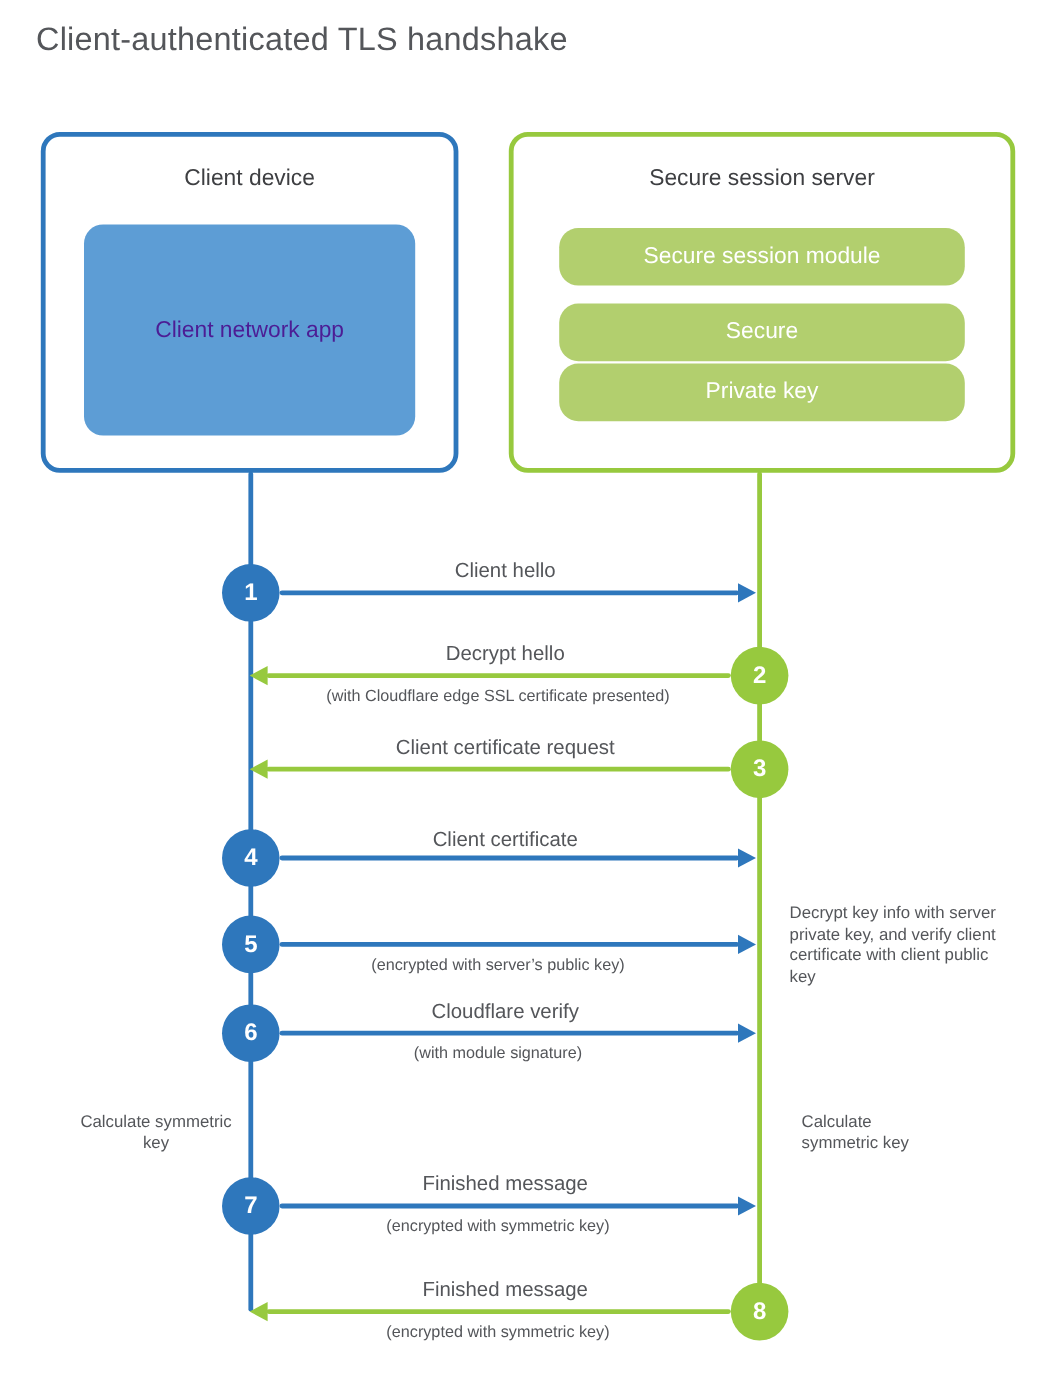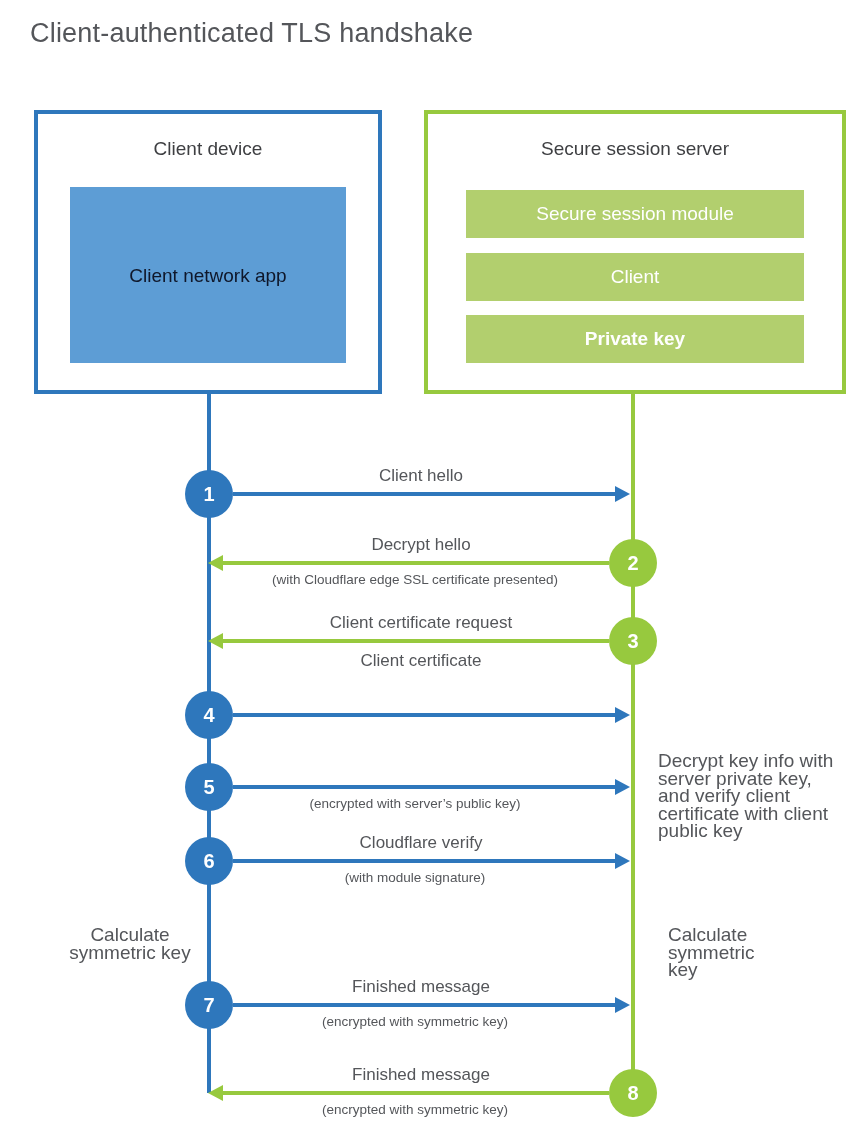--- a/index.html
+++ b/index.html
@@ -3,48 +3,48 @@
 <meta charset="utf-8">
 <style>
   :root{
     --blue:#2E77BC;
     --blue-fill:#5D9DD5;
     --green:#97C93E;
     --green-fill:#B2CF6E;
     --text:#54565A;
     --heading:#3E3F42;
   }
-  *{box-sizing:border-box;margin:0;padding:0;}
+  *{box-sizing:border-box;margin:0;padding:0;border-radius:16px;}
   html,body{background:#fff;}
   body{font-family:"Liberation Sans","DejaVu Sans",sans-serif;}
   .canvas{position:relative;width:865px;height:1146px;background:#fff;overflow:hidden;}
 
   .page-title{
     position:absolute;left:30px;top:18px;
     font-size:27px;font-weight:300;color:var(--text);letter-spacing:.2px;
   }
 
   
   .box{position:absolute;top:110px;height:284px;background:#fff;border:4px solid;}
   .client-box{left:34px;width:348px;border-color:var(--blue);}
   .server-box{left:424px;width:422px;border-color:var(--green);}
   .box-title{margin-top:24px;text-align:center;font-size:19px;font-weight:normal;color:var(--heading);}
 
   .app-rect{
     position:absolute;left:32px;top:73px;width:276px;height:176px;
     background:var(--blue-fill);display:flex;align-items:center;justify-content:center;
   }
-  .app-rect span{display:block;width:160px;text-align:center;color:#0f172a;font-size:19px;line-height:27px;}
+  .app-rect span{display:block;width:160px;text-align:center;color:#4c1d95;font-size:19px;line-height:27px;}
 
   .bar{
     position:absolute;left:38px;width:338px;height:48px;
     background:var(--green-fill);display:flex;align-items:center;justify-content:center;
     color:#fff;font-size:19px;
   }
-  .bar-1{top:76px;} .bar-2{top:139px;} .bar-3{top:201px;font-weight:bold;}
+  .bar-1{top:76px;} .bar-2{top:139px;} .bar-3{top:189px;}
 
   
   .lifeline{position:absolute;top:393px;width:4px;height:700px;}
   .lifeline.blue{left:207px;background:var(--blue);}
   .lifeline.green{left:631px;background:var(--green);}
 
   
   .circle{
     position:absolute;width:48px;height:48px;border-radius:50%;
     display:flex;align-items:center;justify-content:center;
@@ -65,21 +65,21 @@
     content:"";position:absolute;left:-14px;top:-6px;width:0;height:0;
     border-top:8px solid transparent;border-bottom:8px solid transparent;
     border-right:15px solid var(--green);
   }
 
   
   .msg-label{position:absolute;left:233px;width:376px;text-align:center;font-size:17px;color:var(--text);}
   .msg-sub{position:absolute;left:207px;width:416px;text-align:center;font-size:13.5px;color:var(--text);}
 
   
-  .note{position:absolute;font-size:19px;line-height:17.5px;color:var(--text);}
+  .note{position:absolute;font-size:14px;line-height:17.5px;color:var(--text);}
   .note-decrypt{left:658px;top:752px;width:176px;text-align:left;}
   .note-calc-left{left:65px;top:926px;width:130px;text-align:center;}
   .note-calc-right{left:668px;top:926px;width:100px;text-align:left;}
 </style>
 </head>
 <body>
 
 <div class="canvas">
 
   <div class="page-title">Client-authenticated TLS handshake</div>
@@ -87,42 +87,42 @@
   <div class="box client-box">
     <div class="box-title">Client device</div>
     <div class="app-rect">
       <span>Client network app</span>
     </div>
   </div>
 
   <div class="box server-box">
     <div class="box-title">Secure session server</div>
     <div class="bar bar-1">Secure session module</div>
-    <div class="bar bar-2">Client</div>
+    <div class="bar bar-2">Secure</div>
     <div class="bar bar-3">Private key</div>
   </div>
 
   <div class="lifeline blue"></div>
   <div class="lifeline green"></div>
 
   <div class="circle blue" style="top:470px">1</div>
   <div class="msg-label" style="top:466px">Client hello</div>
   <div class="arrow-r" style="top:492px"></div>
 
   <div class="circle green" style="top:539px">2</div>
   <div class="msg-label" style="top:535px">Decrypt hello</div>
   <div class="arrow-l" style="top:561px"></div>
   <div class="msg-sub" style="top:572px">(with Cloudflare edge SSL certificate presented)</div>
 
   <div class="circle green" style="top:617px">3</div>
   <div class="msg-label" style="top:613px">Client certificate request</div>
   <div class="arrow-l" style="top:639px"></div>
 
   <div class="circle blue" style="top:691px">4</div>
-  <div class="msg-label" style="top:651px">Client certificate</div>
+  <div class="msg-label" style="top:690px">Client certificate</div>
   <div class="arrow-r" style="top:713px"></div>
 
   <div class="circle blue" style="top:763px">5</div>
   <div class="arrow-r" style="top:785px"></div>
   <div class="msg-sub" style="top:796px">(encrypted with server’s public key)</div>
 
   <div class="circle blue" style="top:837px">6</div>
   <div class="msg-label" style="top:833px">Cloudflare verify</div>
   <div class="arrow-r" style="top:859px"></div>
   <div class="msg-sub" style="top:870px">(with module signature)</div>

